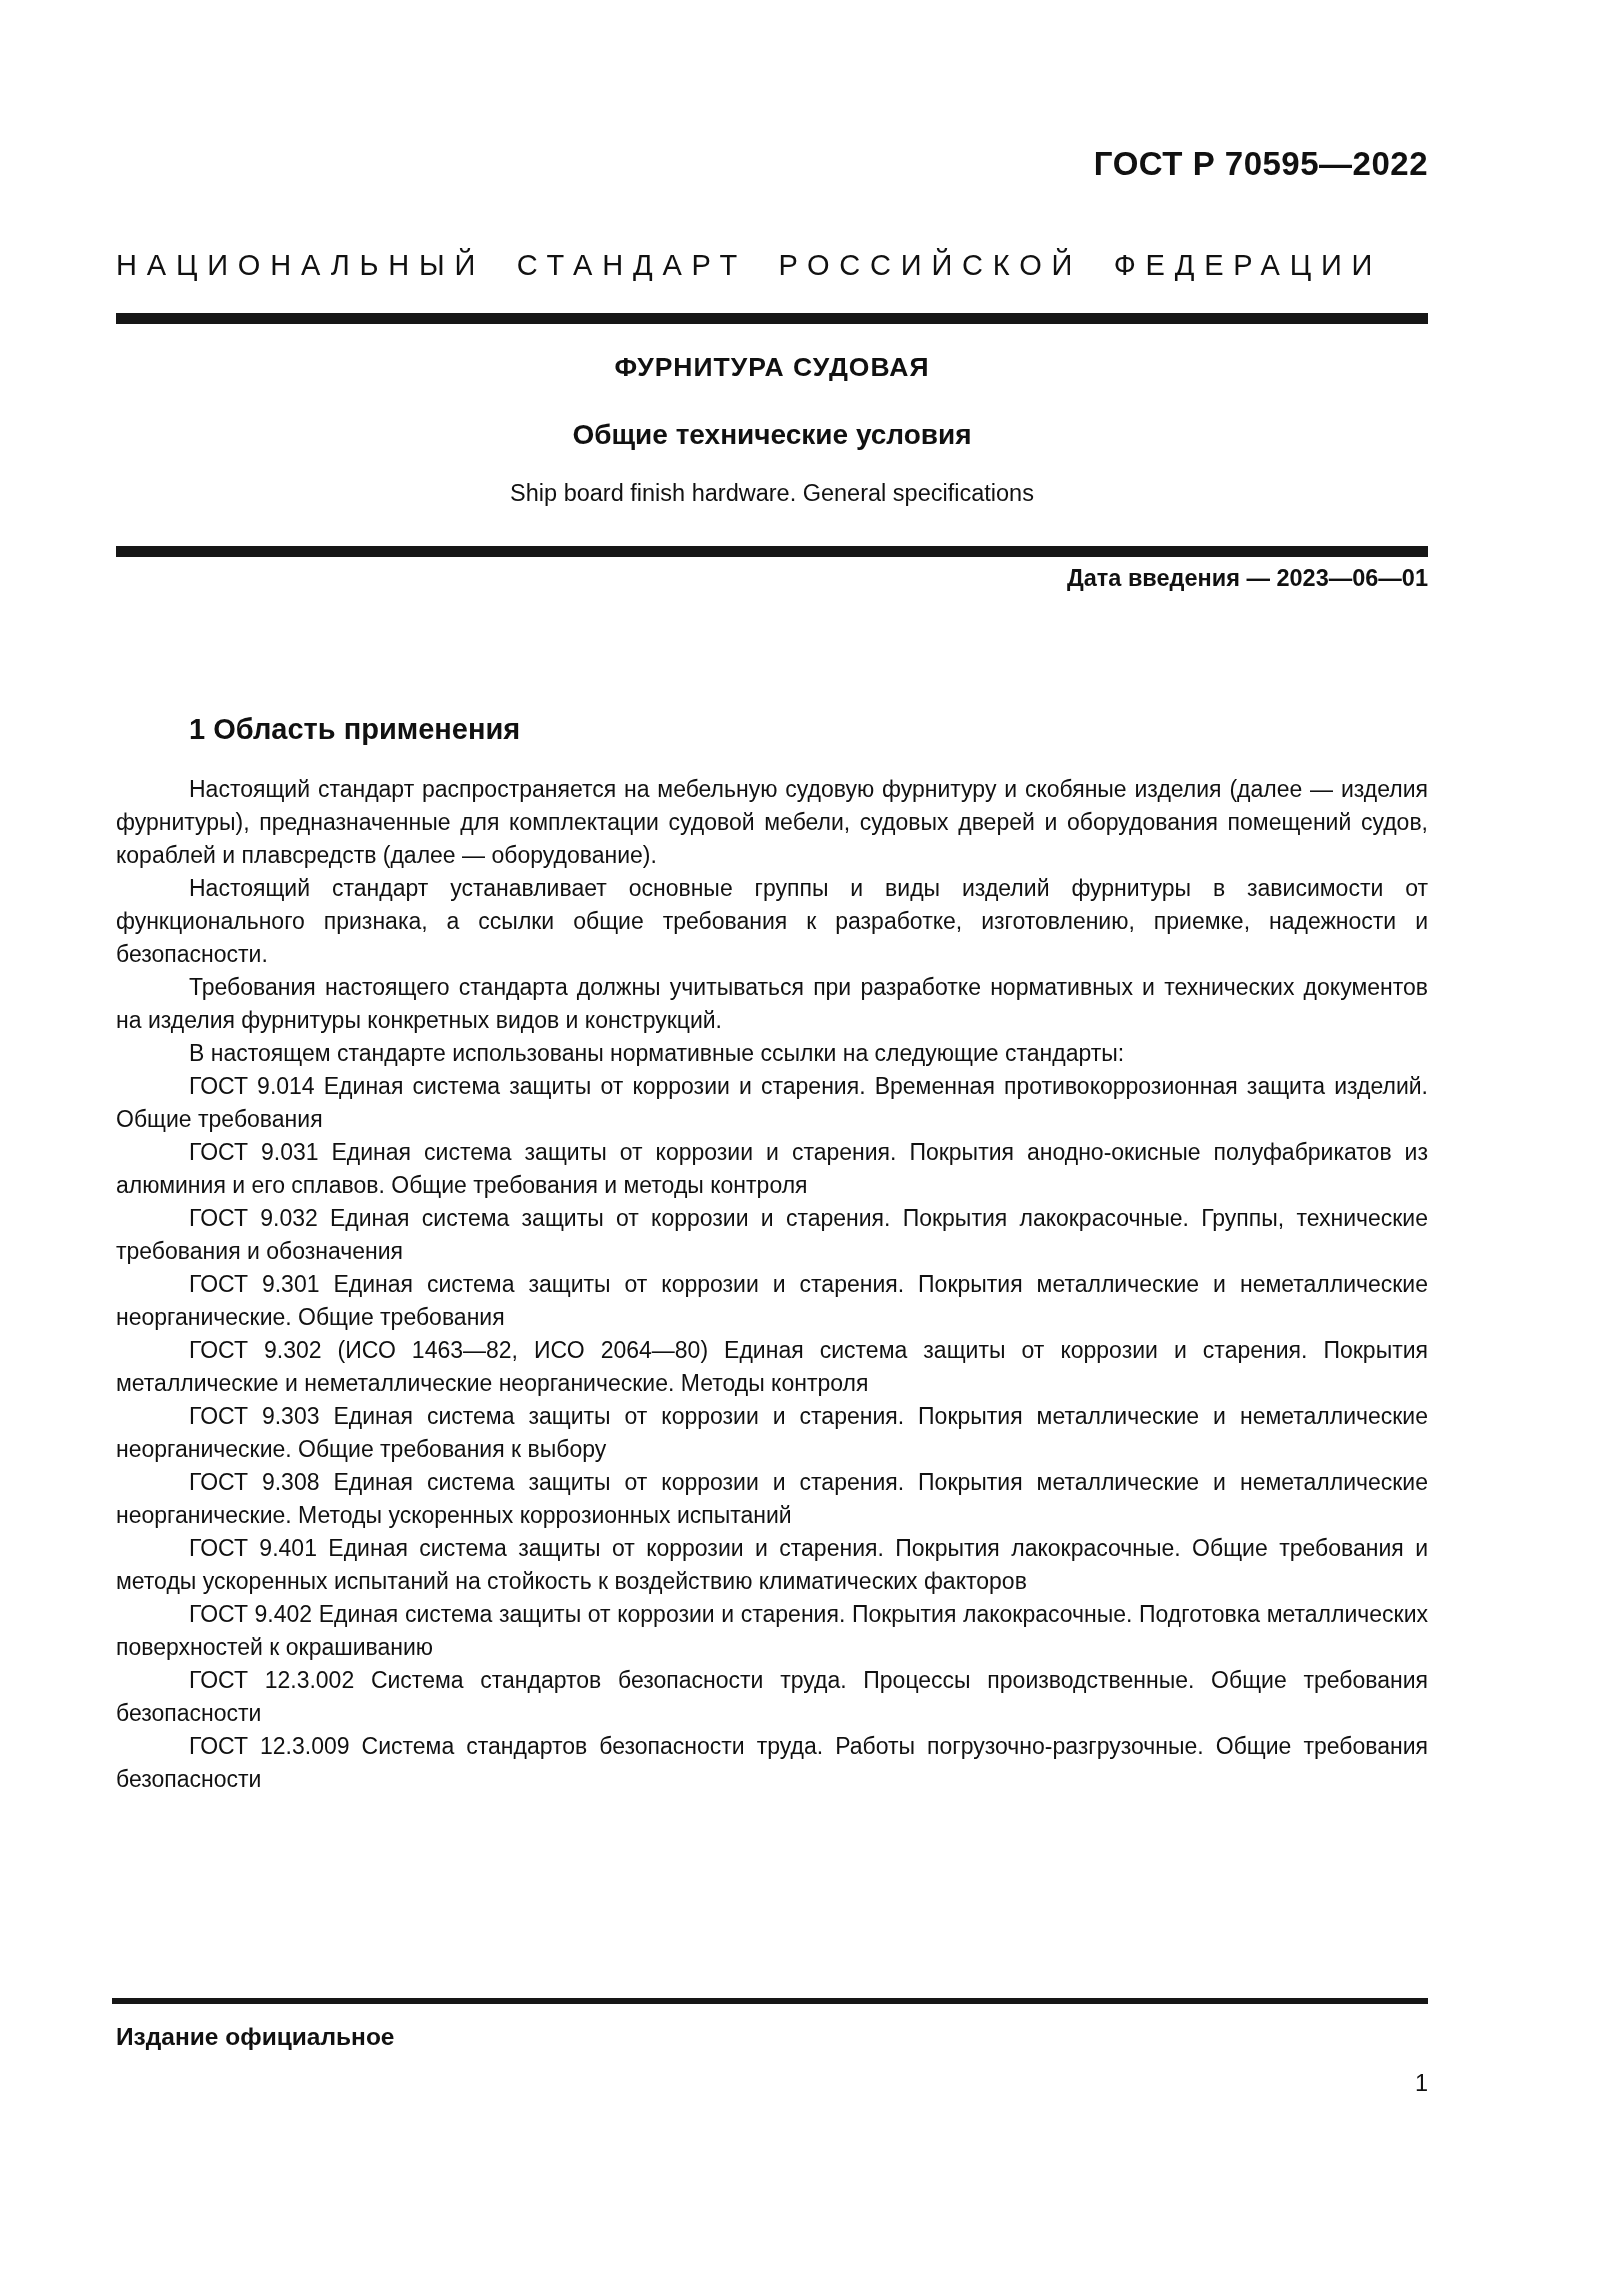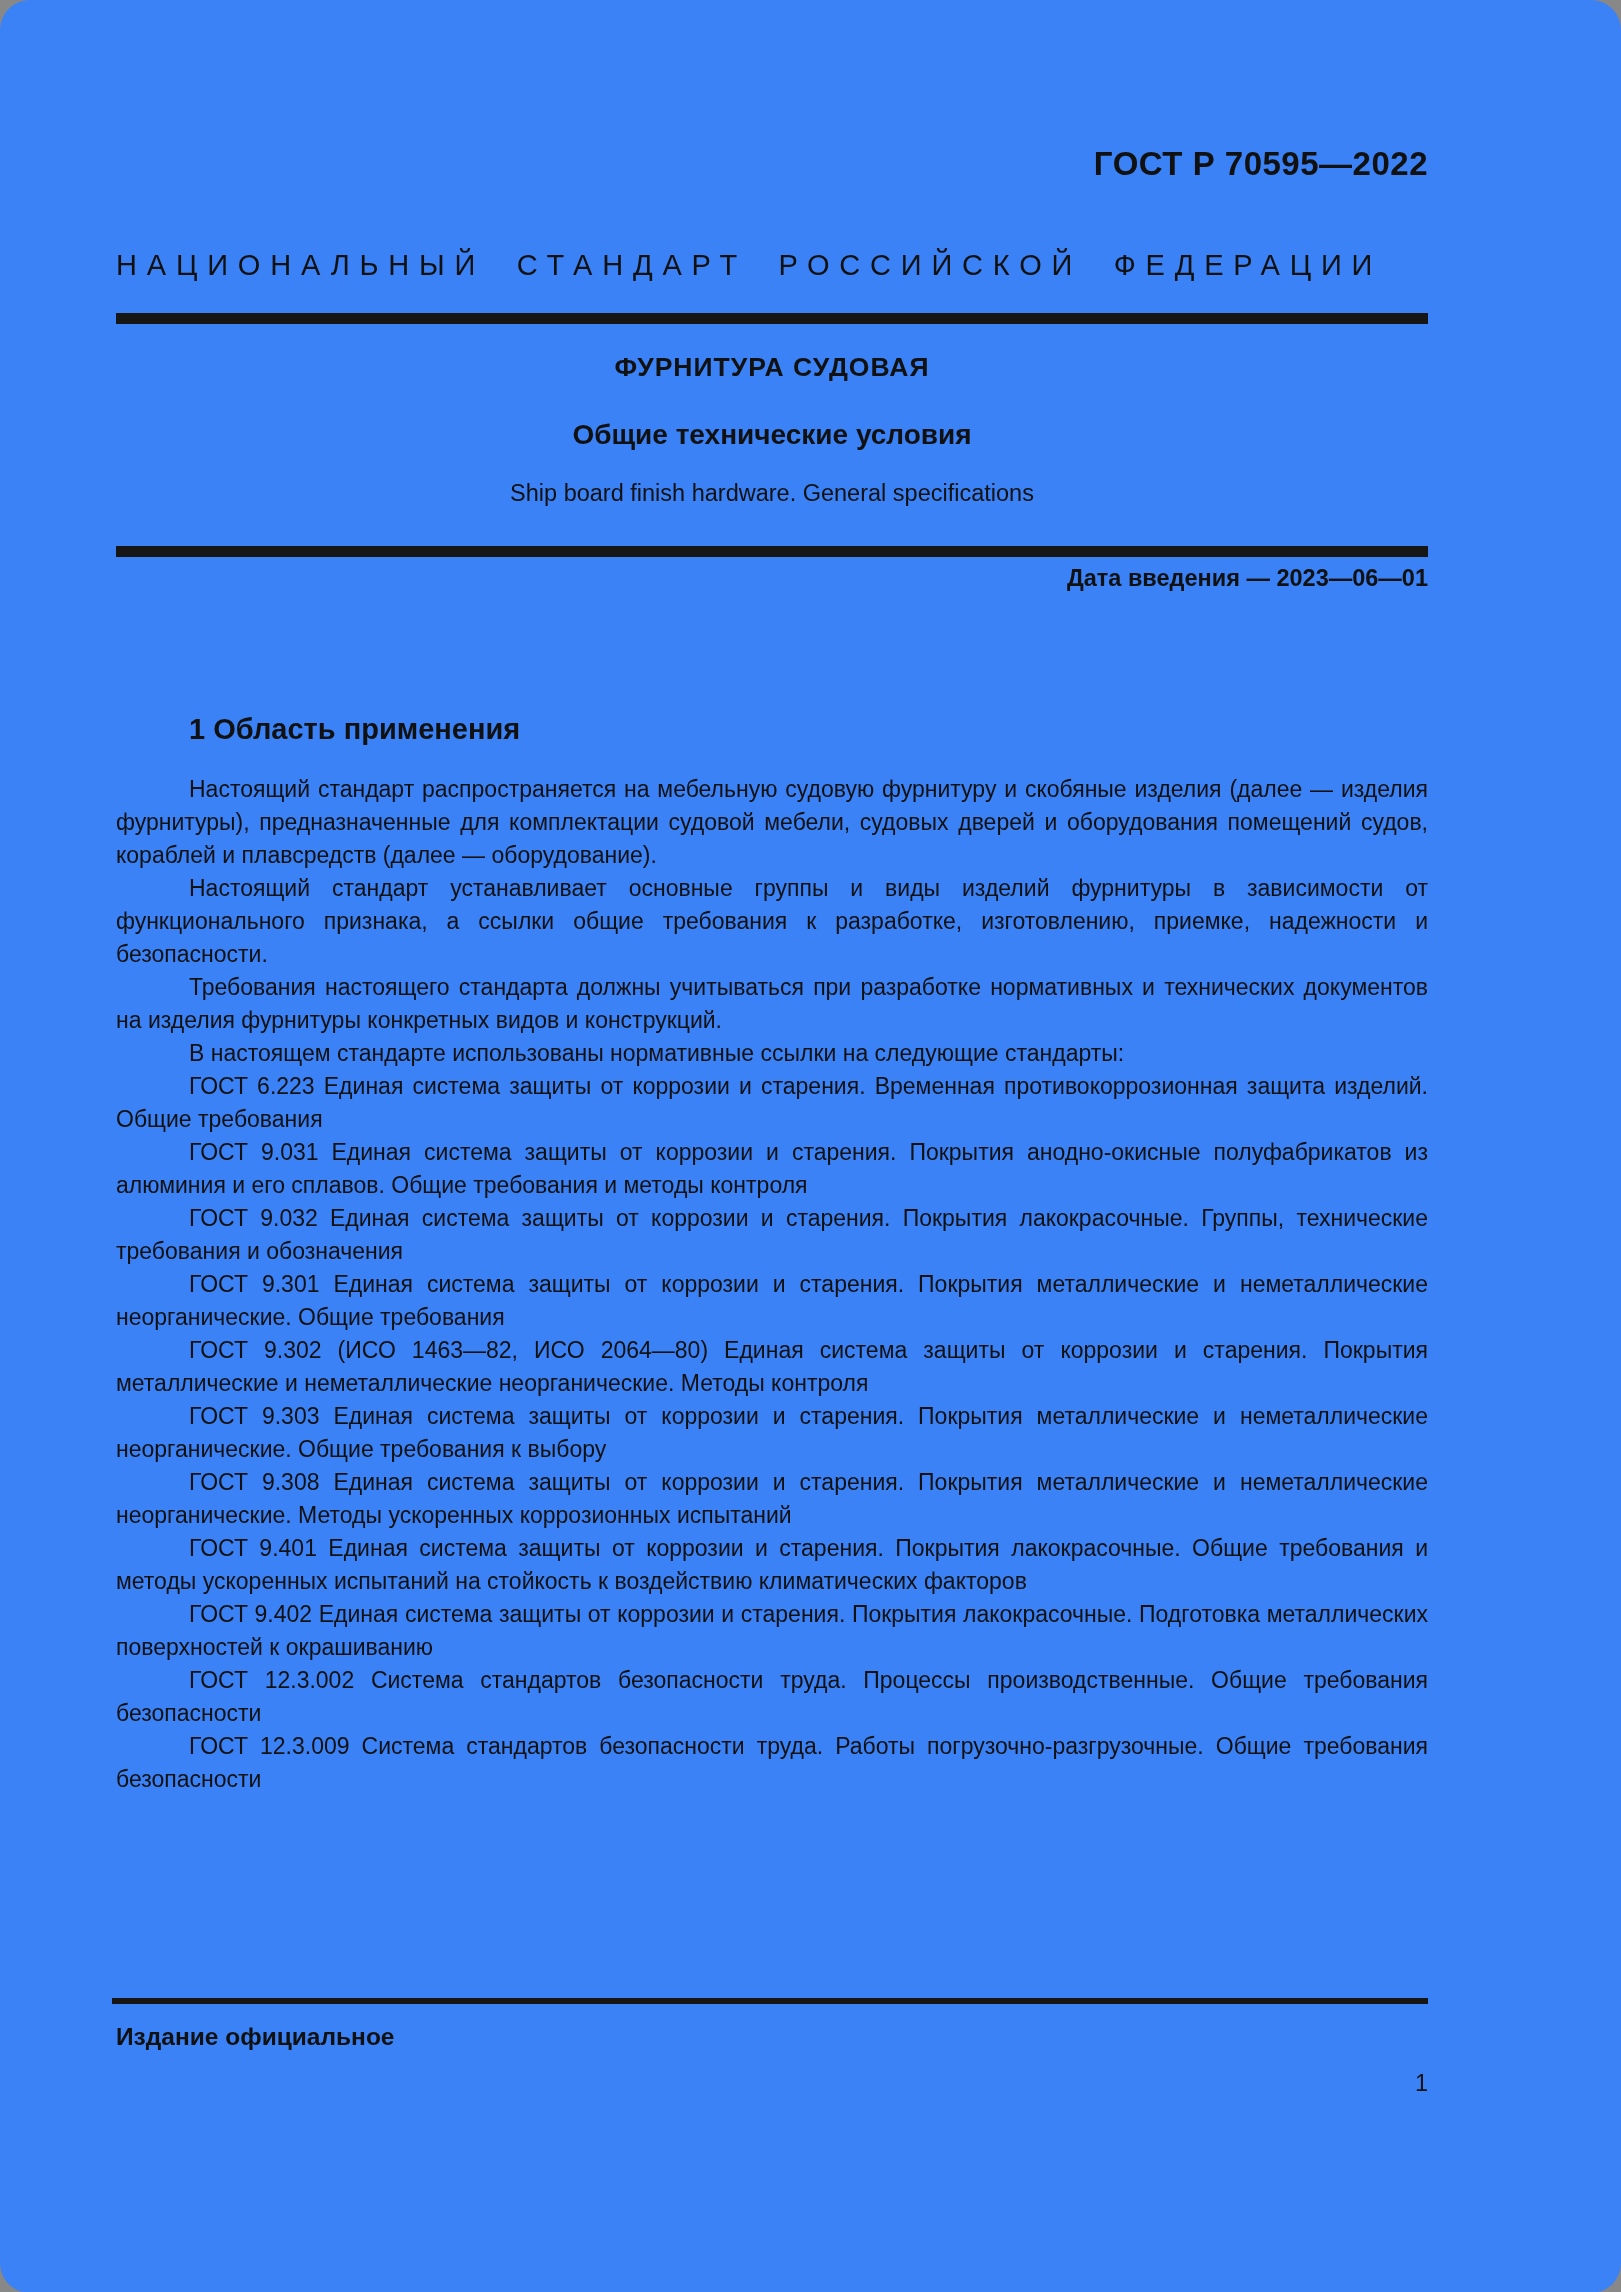--- a/index.html
+++ b/index.html
@@ -1,24 +1,23 @@
 <!DOCTYPE html>
 <html lang="ru"><head>
 <meta charset="utf-8">
 <style>
   html,body{margin:0;padding:0;background:#888;}
   .page{
     position:relative;
     width:1621px;height:2293px;
     margin:0 auto;
-    background:#3b82f6;
+    background:#ffffff;
     font-family:"Liberation Sans", sans-serif;
     color:#111111;
     overflow:hidden;
-    border-radius:30px;
   }
   .doc-code{
     position:absolute;top:145px;right:193px;
     font-size:33px;font-weight:bold;letter-spacing:0.5px;
     white-space:nowrap;
   }
   .nat-std{
     position:absolute;top:249px;left:116px;width:1313px;
     font-size:29px;font-weight:normal;
     letter-spacing:9.8px;word-spacing:13.7px;
@@ -76,21 +75,21 @@
 
   <div class="intro-date">Дата введения — 2023—06—01</div>
 
   <div class="content">
     <h2>1 Область применения</h2>
     <p>Настоящий стандарт распространяется на мебельную судовую фурнитуру и скобяные изделия (далее — изделия фурнитуры), предназначенные для комплектации судовой мебели, судовых дверей и оборудования помещений судов, кораблей и плавсредств (далее — оборудование).</p>
     <p>Настоящий стандарт устанавливает основные группы и виды изделий фурнитуры в зависимости от функционального признака, а ссылки общие требования к разработке, изготовлению, приемке, надежности и безопасности.</p>
     <p>Требования настоящего стандарта должны учитываться при разработке нормативных и технических документов на изделия фурнитуры конкретных видов и конструкций.</p>
 
     <p>В настоящем стандарте использованы нормативные ссылки на следующие стандарты:</p>
-    <p>ГОСТ 6.223 Единая система защиты от коррозии и старения. Временная противокоррозионная защита изделий. Общие требования</p>
+    <p>ГОСТ 9.014 Единая система защиты от коррозии и старения. Временная противокоррозионная защита изделий. Общие требования</p>
     <p>ГОСТ 9.031 Единая система защиты от коррозии и старения. Покрытия анодно-окисные полуфабрикатов из алюминия и его сплавов. Общие требования и методы контроля</p>
     <p>ГОСТ 9.032 Единая система защиты от коррозии и старения. Покрытия лакокрасочные. Группы, технические требования и обозначения</p>
     <p>ГОСТ 9.301 Единая система защиты от коррозии и старения. Покрытия металлические и неметаллические неорганические. Общие требования</p>
     <p>ГОСТ 9.302 (ИСО 1463—82, ИСО 2064—80) Единая система защиты от коррозии и старения. Покрытия металлические и неметаллические неорганические. Методы контроля</p>
     <p>ГОСТ 9.303 Единая система защиты от коррозии и старения. Покрытия металлические и неметаллические неорганические. Общие требования к выбору</p>
     <p>ГОСТ 9.308 Единая система защиты от коррозии и старения. Покрытия металлические и неметаллические неорганические. Методы ускоренных коррозионных испытаний</p>
     <p>ГОСТ 9.401 Единая система защиты от коррозии и старения. Покрытия лакокрасочные. Общие требования и методы ускоренных испытаний на стойкость к воздействию климатических факторов</p>
     <p>ГОСТ 9.402 Единая система защиты от коррозии и старения. Покрытия лакокрасочные. Подготовка металлических поверхностей к окрашиванию</p>
     <p>ГОСТ 12.3.002 Система стандартов безопасности труда. Процессы производственные. Общие требования безопасности</p>
     <p>ГОСТ 12.3.009 Система стандартов безопасности труда. Работы погрузочно-разгрузочные. Общие требования безопасности</p>

